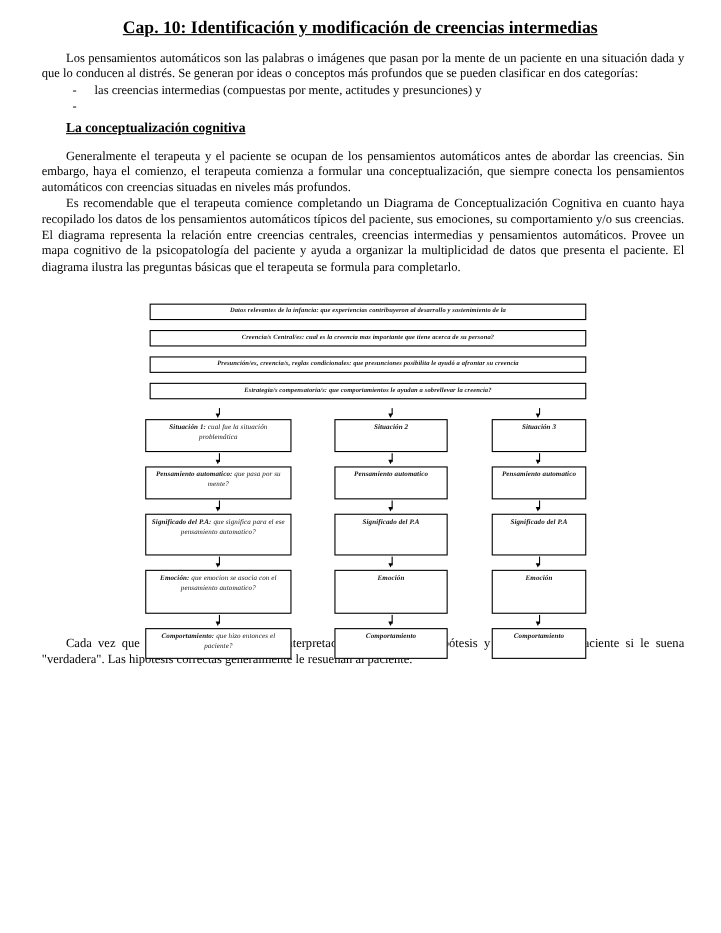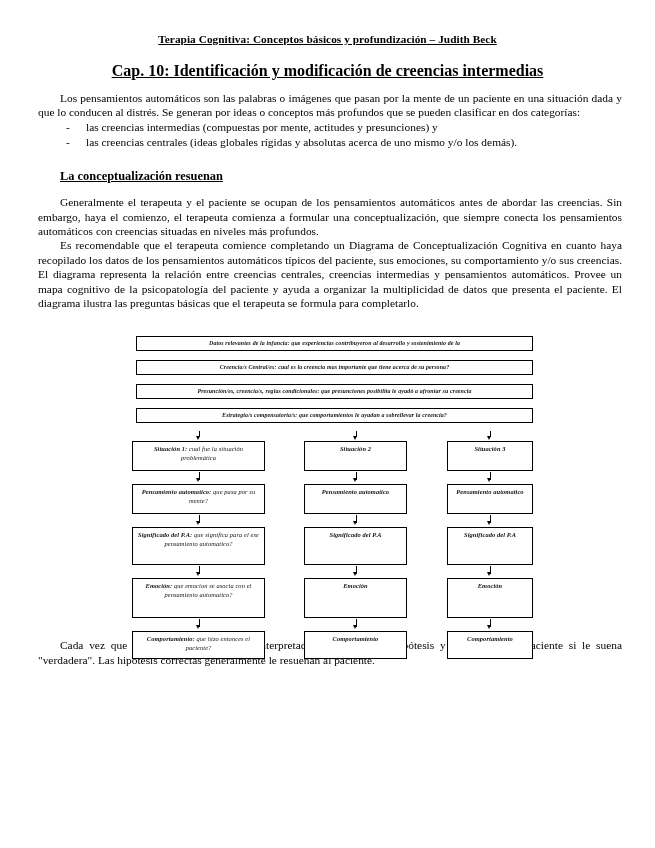--- a/index.html
+++ b/index.html
@@ -156,46 +156,42 @@
   .arrow.top::before { top:0; height:6px; }
   .arrow.top::after { top:5px; }
 
   .closing { margin:10px 33px 0 38px; }
 </style>
 </head>
 <body>
 
 <div class="page">
 
-  <div class="doc-title">
-    <span>Terapia Cognitiva: Conceptos básicos y profundización – Judith Beck</span>
-  </div>
 
   <div class="chapter-title">
     <span>Cap. 10: Identificación y modificación de creencias intermedias</span>
   </div>
 
   <div class="body-block">
 
     <p class="para">Los pensamientos automáticos son las palabras o imágenes que pasan por la mente de un paciente en una situación dada y que lo conducen al distrés. Se generan por ideas o conceptos más profundos que se pueden clasificar en dos categorías:</p>
 
     <ul class="bullets">
       <li>
         <span class="dash">-</span>
         <span>las creencias intermedias (compuestas por mente, actitudes y presunciones) y</span>
       </li>
       <li>
         <span class="dash">-</span>
-        <span>las creencias centrales (ideas globales rígidas y absolutas acerca de uno mismo y/o los demás).</span>
       </li>
     </ul>
 
 
     <div class="section-head">
-      <span>La conceptualización resuenan</span>
+      <span>La conceptualización cognitiva</span>
     </div>
 
     <p class="para">Generalmente el terapeuta y el paciente se ocupan de los pensamientos automáticos antes de abordar las creencias. Sin embargo, haya el comienzo, el terapeuta comienza a formular una conceptualización, que siempre conecta los pensamientos automáticos con creencias situadas en niveles más profundos.</p>
     <p class="para tight">Es recomendable que el terapeuta comience completando un Diagrama de Conceptualización Cognitiva en cuanto haya recopilado los datos de los pensamientos automáticos típicos del paciente, sus emociones, su comportamiento y/o sus creencias. El diagrama representa la relación entre creencias centrales, creencias intermedias y pensamientos automáticos. Provee un mapa cognitivo de la psicopatología del paciente y ayuda a organizar la multiplicidad de datos que presenta el paciente. El diagrama ilustra las preguntas básicas que el terapeuta se formula para completarlo.</p>
 
   </div>
 
   <div class="diagram">
 
     <div class="wbox w1">Datos relevantes de la infancia: que experiencias contribuyeron al desarrollo y sostenimiento de la</div>

